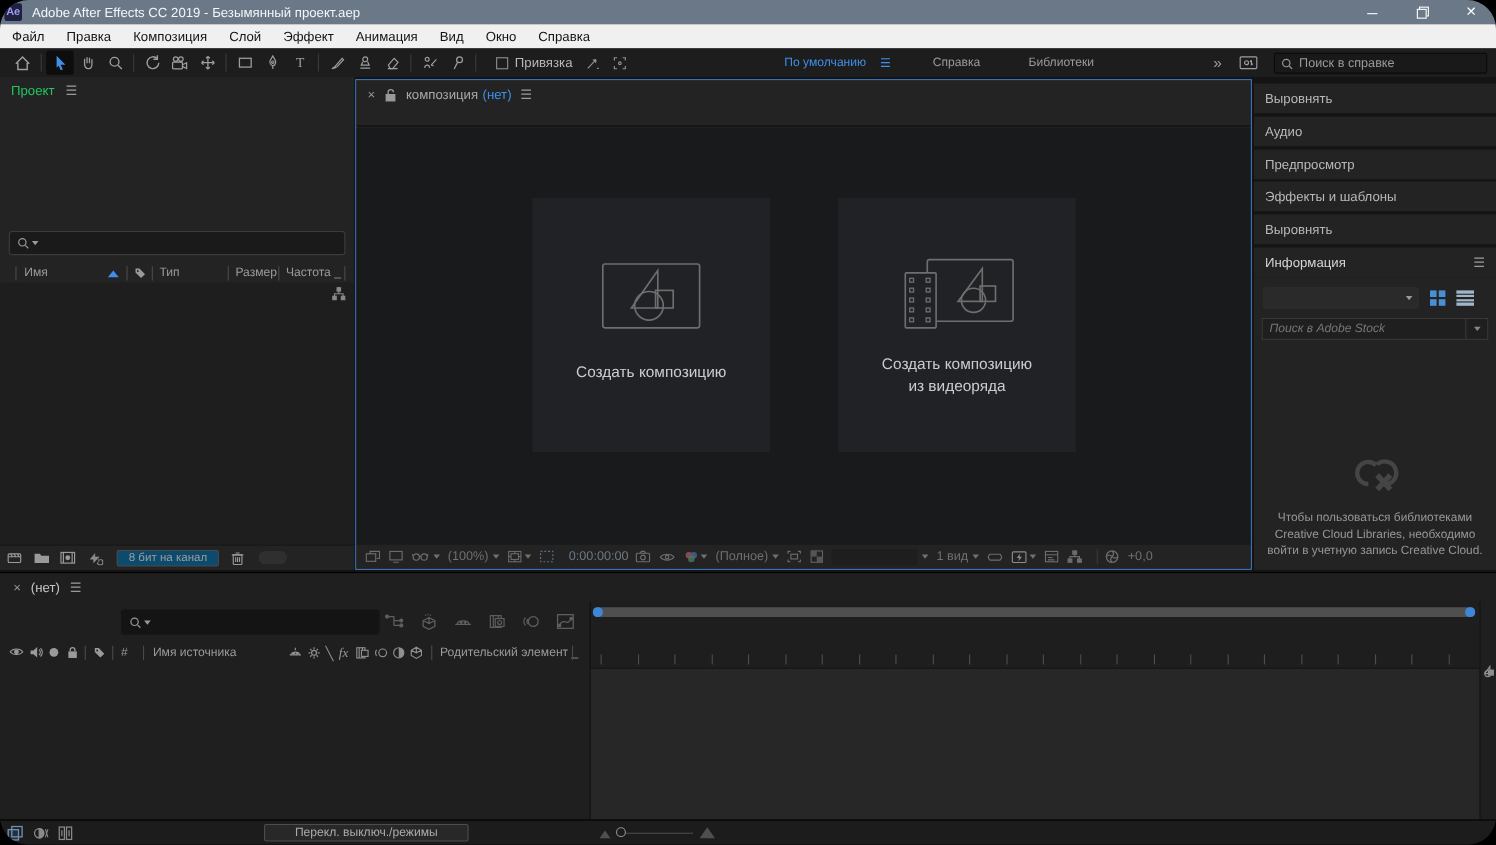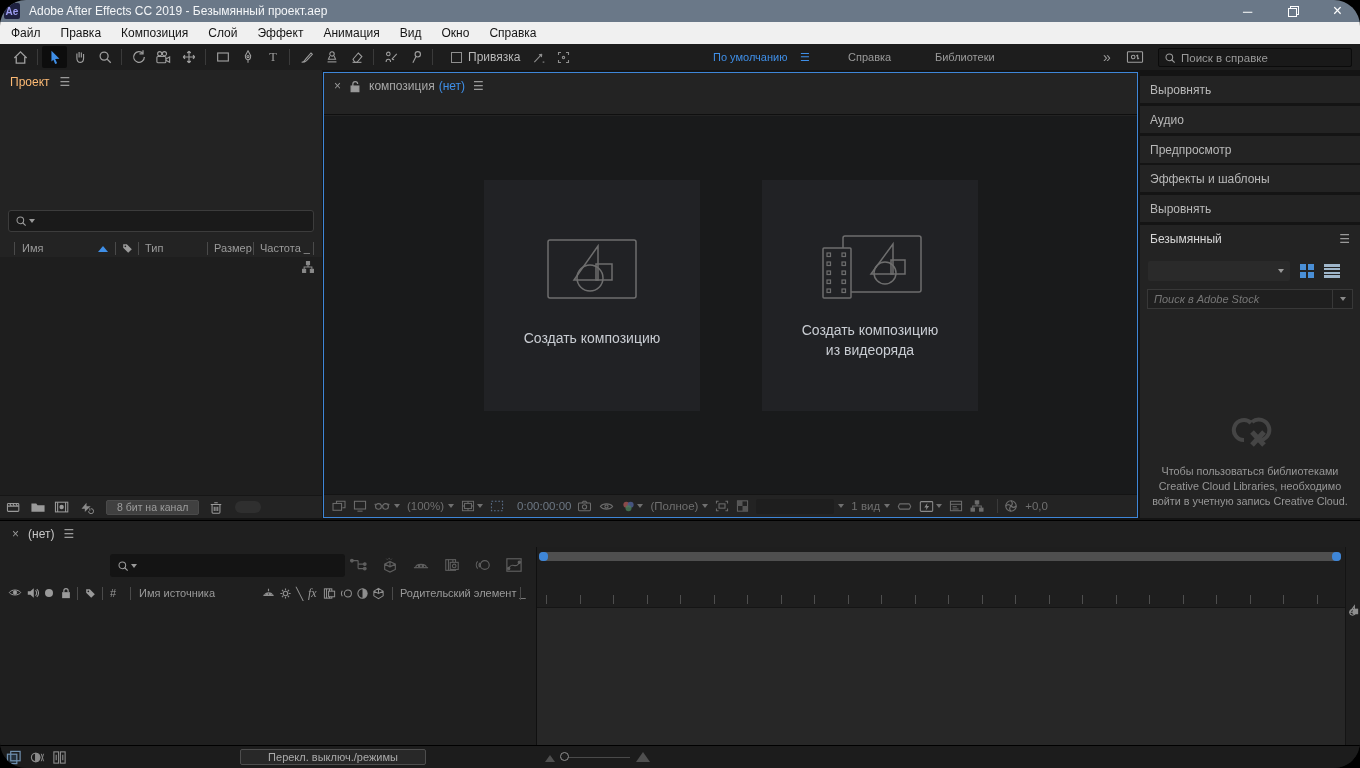--- a/index.html
+++ b/index.html
@@ -38,21 +38,21 @@
   .panel { position:absolute; background:#232323; }
   .hamburger { color:#9a9a9a; font-size:12px; letter-spacing:0; }
 
   
   .proj-search { position:absolute; left:8px; top:140px; width:306px; height:22px; background:#1a1a1a; border:1px solid #3c3c3c; border-radius:3px; display:flex; align-items:center; padding:0 6px; }
   .proj-search input { flex:1; background:transparent; border:none; outline:none; color:#bbb; font-size:11px; margin-left:4px; font-family:inherit; }
   .col-divider { width:1px; height:13px; background:#4a4a4a; position:absolute; top:2px; }
   .proj-cols { position:absolute; left:0; top:170px; width:322px; height:17px; color:#9b9b9b; font-size:11px; }
   .proj-items { position:absolute; left:0; top:187px; width:322px; height:238px; background:#1e1e1e; }
   .proj-bottom { position:absolute; left:0; bottom:0; width:322px; height:23px; background:#232323; border-top:1px solid #161616; display:flex; align-items:center; padding-left:6px; }
-  .bit-depth { height:15px; border:1px solid #4a4a4a; background:#404040; color:#9d9d9d; font-size:10.5px; display:flex; align-items:center; padding:0 10px; margin:0 10px; border-radius:2px; }
+  .bit-depth { height:15px; border:1px solid #4a4a4a; background:#0c4a6e; color:#9d9d9d; font-size:10.5px; display:flex; align-items:center; padding:0 10px; margin:0 10px; border-radius:2px; }
   .pill { width:26px; height:12px; background:#2f2f2f; border-radius:7px; margin-left:12px; }
 
   
   .comp-panel { position:absolute; left:323px; top:72px; width:815px; height:446px; background:#232323; border:1px solid #3e86d8; }
   .comp-header { position:absolute; left:0; top:0; width:100%; height:42px; background:#232323; border-bottom:1px solid #0f0f0f; }
   .comp-tab { position:absolute; left:10px; top:0; height:26px; display:flex; align-items:center; gap:8px; }
   .comp-viewer { position:absolute; left:0; top:43px; width:813px; height:378px; background:#191a1b; }
   .create-btn { position:absolute; top:64px; width:216px; height:231px; background:#212225; display:flex; flex-direction:column; align-items:center; cursor:pointer; }
   .create-btn .btn-label { color:#c9cdd3; font-size:14px; text-align:center; line-height:20px; margin-top:26px; }
   .comp-status { position:absolute; left:0; bottom:0; width:813px; height:23px; background:#232323; border-top:1px solid #141414; display:flex; align-items:center; padding-left:8px; color:#6f6f6f; font-size:11.5px; }
@@ -254,21 +254,21 @@
       <svg width="12" height="12" viewBox="0 0 18 18" fill="none" stroke="#9a9a9a" stroke-width="1.6">
           <circle cx="8" cy="8" r="5"></circle>
           <path d="M12 12 L16 16"></path>
         </svg>
       <input type="text" placeholder="Поиск в справке" style="">
     </div>
   </div>
 
   <div class="panel" style="left:0; top:70px; width:322px; height:448px;">
     <div style="position:absolute; left:10px; top:5px; display:flex; align-items:center; gap:10px;">
-      <span style="color:#fdba74;">Проект</span>
+      <span style="color:#22c55e;">Проект</span>
       <span class="hamburger">☰</span>
     </div>
 
     <div class="proj-search">
       <svg width="12" height="12" viewBox="0 0 18 18" fill="none" stroke="#9a9a9a" stroke-width="1.6">
           <circle cx="8" cy="8" r="5"></circle>
           <path d="M12 12 L16 16"></path>
         </svg>
       <span style="width:0;height:0;border-left:3px solid transparent;border-right:3px solid transparent;border-top:4px solid #9a9a9a;margin-left:2px;"></span>
       <input type="text" style="">
@@ -528,21 +528,21 @@
     <div class="dock-strip" style="top:66px;">
         <span>Предпросмотр</span>
       </div>
     <div class="dock-strip" style="top:95px;">
         <span>Эффекты и шаблоны</span>
       </div>
     <div class="dock-strip" style="top:125px;">
         <span>Выровнять</span>
       </div>
     <div class="dock-strip" style="top:155px; color:#d6d6d6;">
-      <span>Безымянный</span>
+      <span>Информация</span>
       <span class="hamburger" style="margin-left:auto;">☰</span>
     </div>
 
     <div class="lib-content">
       <div class="lib-drop">
           <span class="caret" style="border-top-color:#9a9a9a;"></span>
         </div>
       <div class="grid-ico">
           <span></span>
           <span></span>

